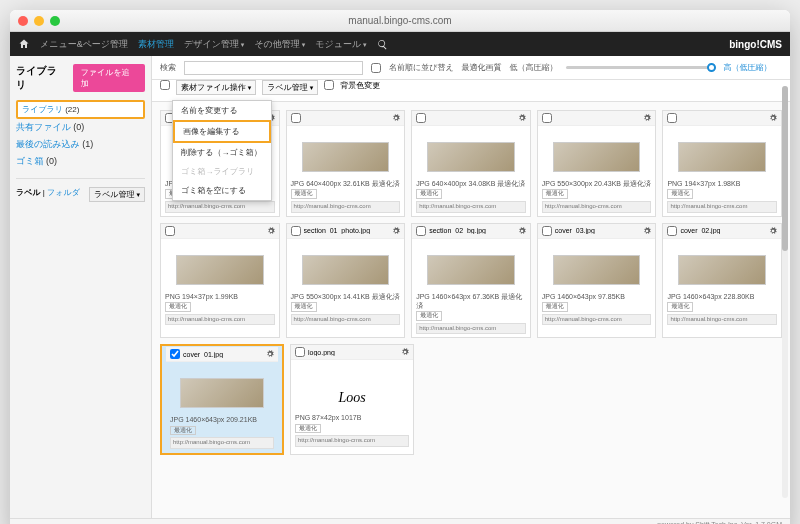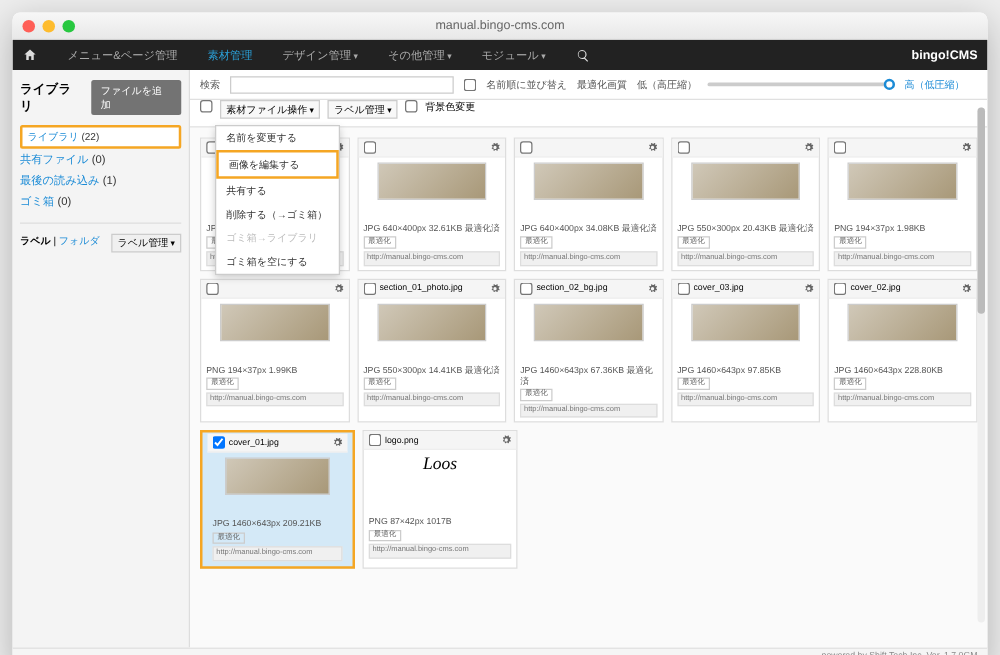--- a/index.html
+++ b/index.html
@@ -3,30 +3,30 @@
 <meta charset="utf-8">
 <style>
 *{box-sizing:border-box;margin:0;padding:0;font-family:"Hiragino Kaku Gothic Pro","Meiryo",sans-serif}
 body{background:#eee;display:flex;justify-content:center;padding:10px}
 .win{width:800px;height:524px;background:#fff;border-radius:6px;box-shadow:0 8px 30px rgba(0,0,0,.25);overflow:hidden;display:flex;flex-direction:column;font-size:9px}
 .titlebar{height:22px;background:linear-gradient(#f7f7f7,#e8e8e8);border-bottom:1px solid #d0d0d0;display:flex;align-items:center;padding:0 8px;position:relative}
 .dots{display:flex;gap:6px}
 .dot{width:10px;height:10px;border-radius:50%}
 .d1{background:#ff5f57}.d2{background:#febc2e}.d3{background:#28c840}
 .url{position:absolute;left:50%;transform:translateX(-50%);font-size:10px;color:#666}
-.topnav{height:24px;background:#222;color:#ddd;display:flex;align-items:center;padding:0 8px;gap:24px;font-size:9px}
+.topnav{height:24px;background:#222;color:#ddd;display:flex;align-items:center;padding:0 8px;gap:10px;font-size:9px}
 .topnav .home{width:12px;height:12px;fill:#ddd}
 .topnav .item{color:#aaa;cursor:pointer}
 .topnav .item.active{color:#2a9fd6}
 .topnav .spacer{flex:1}
 .topnav .logo{color:#fff;font-weight:bold;font-size:10px}
 .body{flex:1;display:flex;overflow:hidden}
 .sidebar{width:142px;background:#f4f4f4;border-right:1px solid #ddd;padding:8px 6px;font-size:9px}
 .sb-title{font-weight:bold;font-size:10px}
-.addbtn{background:#737373;color:#fff;padding:3px 8px;border-radius:2px;font-size:8px;display:inline-block;margin-left:6px}
+.addbtn{background:#ec4899;color:#fff;padding:3px 8px;border-radius:2px;font-size:8px;display:inline-block;margin-left:6px}
 .sb-head{display:flex;align-items:center;justify-content:space-between;margin-bottom:8px}
 .sb-list{margin-top:4px}
 .sb-link{display:block;padding:2px 0;color:#1b8bd6;cursor:pointer}
 .sb-link.sel{background:#fff;border:2px solid #f5a623;padding:2px 4px;color:#1b8bd6;border-radius:2px}
 .sb-link .cnt{color:#333;font-weight:normal}
 hr.sep{border:none;border-top:1px solid #ddd;margin:8px 0}
 .sb-tabs{font-size:8px;margin-bottom:5px}
 .sb-tabs .t{font-weight:bold}
 .sb-tabs .a{color:#1b8bd6}
 .labelm{background:#f0f0f0;border:1px solid #ccc;font-size:8px;padding:1px 4px;float:right}
@@ -43,21 +43,21 @@
 .dropdown .di{padding:4px 8px;color:#333;cursor:pointer}
 .dropdown .di.hi{border:2px solid #f5a623}
 .dropdown .di.dis{color:#bbb}
 .grid{flex:1;overflow:auto;padding:8px;background:#fafafa}
 .gridrow{display:flex;gap:6px;margin-bottom:6px}
 .card{width:124px;background:#fff;border:1px solid #ddd;font-size:7px}
 .card.sel{border:2px solid #f5a623;background:#d4e9f7}
 .card-h{display:flex;align-items:center;justify-content:space-between;padding:2px 4px;background:#f5f5f5;border-bottom:1px solid #eee}
 .card-h .name{flex:1;overflow:hidden;text-overflow:ellipsis;white-space:nowrap;margin:0 3px}
 .gear{width:8px;height:8px}
-.thumb{height:50px;display:flex;align-items:flex-start;justify-content:center;padding:4px}
+.thumb{height:50px;display:flex;align-items:flex-end;justify-content:center;padding:4px}
 .thumb .ph{width:80%;height:30px;background:linear-gradient(135deg,#d0c8b8,#a89878);border:1px solid #ccc}
 .card-f{padding:3px 4px;line-height:1.3;color:#555}
 .badge{display:inline-block;border:1px solid #ccc;padding:0 3px;font-size:6px;color:#666;margin-top:1px}
 .urlbox{background:#f0f0f0;border:1px solid #ddd;padding:1px 2px;margin-top:2px;font-size:6px;color:#777;overflow:hidden;white-space:nowrap;text-overflow:ellipsis}
 .learnmore{display:inline-block;background:#6cc24a;color:#fff;padding:2px 8px;border-radius:8px;font-size:6px;margin-top:28px}
 .footer{height:16px;border-top:1px solid #ddd;background:#f5f5f5;text-align:right;font-size:7px;color:#888;padding:2px 8px}
 .caret::after{content:" ▾";font-size:7px}
 .scrollbar{position:absolute;right:2px;top:30px;bottom:20px;width:6px;background:#eee;border-radius:3px}
 .scrollbar .sh{position:absolute;top:0;width:100%;height:40%;background:#bbb;border-radius:3px}
 </style>
@@ -127,21 +127,20 @@
       <div class="row2">
         <input type="checkbox" class="chk" style="">
         <span class="sel caret">素材ファイル操作</span>
         <span class="sel caret">ラベル管理</span>
         <input type="checkbox" class="chk" style="">
         <span>背景色変更</span>
 
         <div class="dropdown" id="dd">
             <div class="di">名前を変更する</div>
             <div class="di hi">画像を編集する</div>
-            <div class="di">共有する</div>
             <div class="di">削除する（→ゴミ箱）</div>
             <div class="di dis">ゴミ箱→ライブラリ</div>
             <div class="di">ゴミ箱を空にする</div>
           </div>
       </div>
 
       <div class="grid" id="grid">
           <div class="gridrow">
             <div class="card">
               <div class="card-h">

